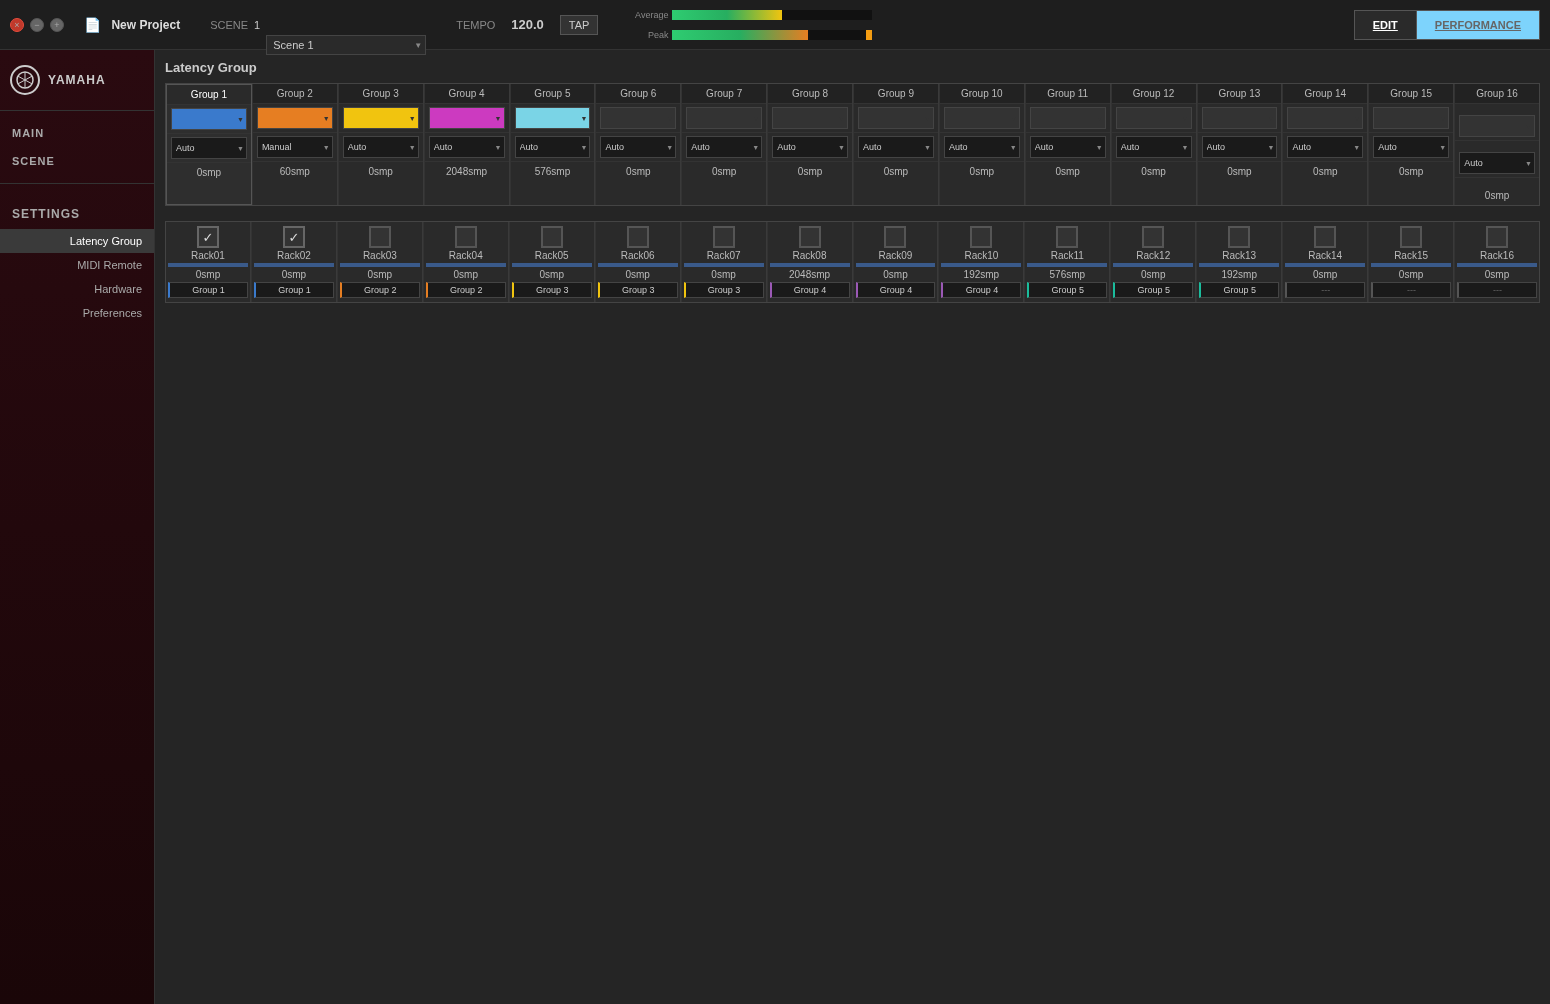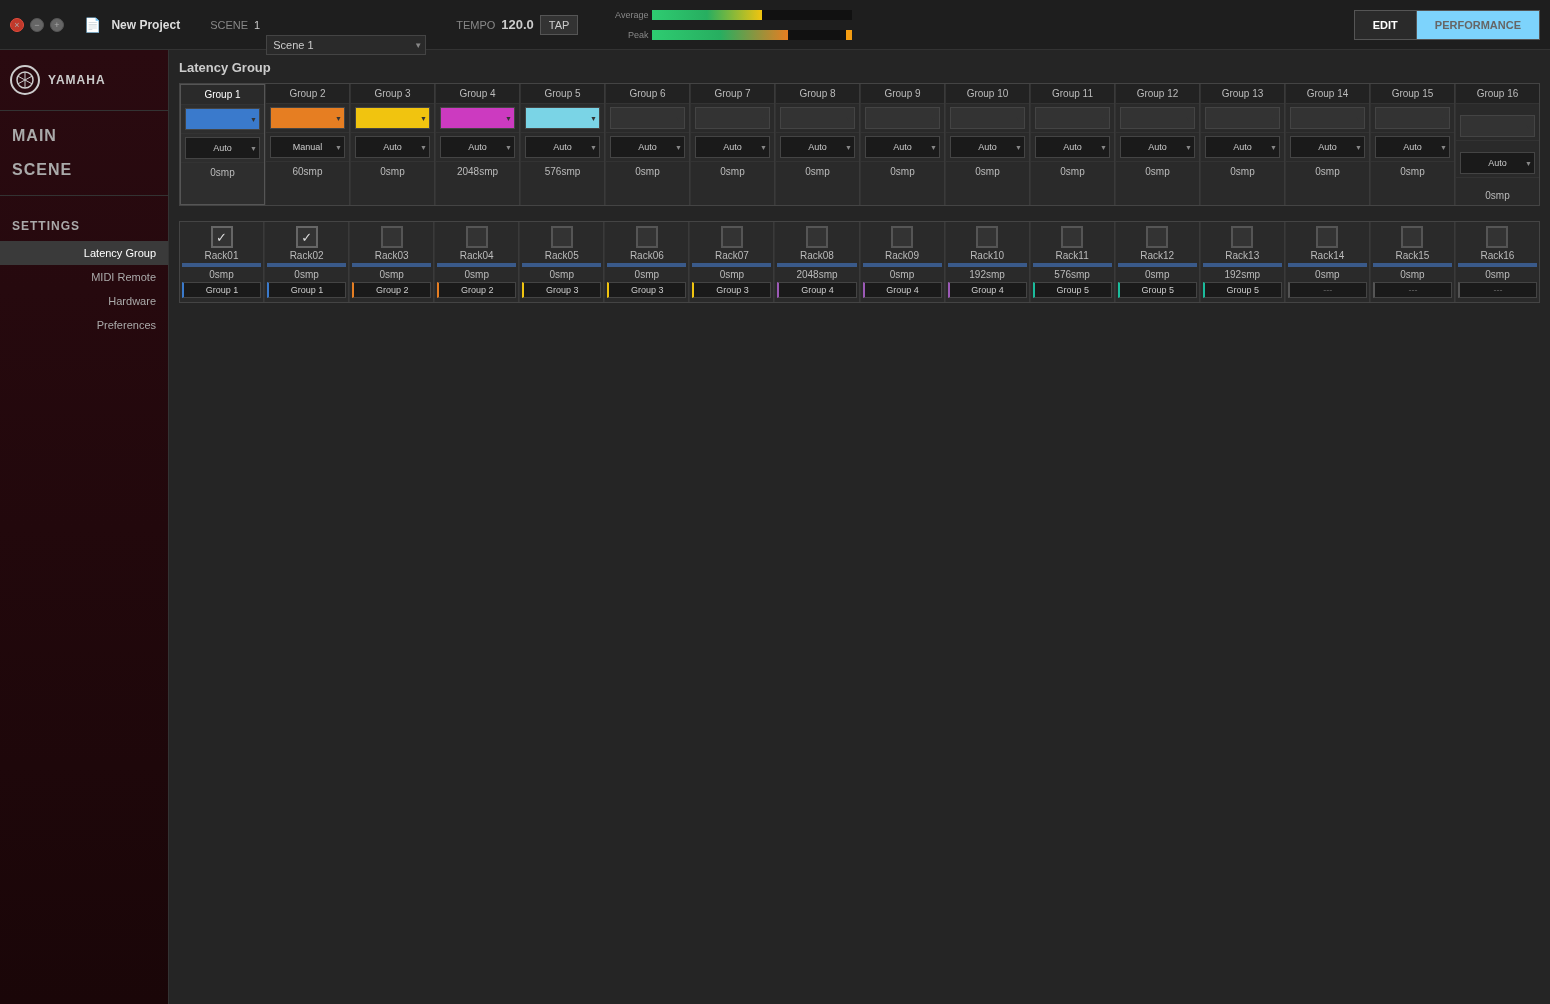--- a/index.html
+++ b/index.html
@@ -53,21 +53,21 @@
       color: #ccc;
       padding: 3px 20px 3px 6px;
       font-size: 11px;
       width: 160px;
       appearance: none;
       -webkit-appearance: none;
     }
     .scene-select-wrap { position: relative; margin-top: 41px; }
     .scene-select-wrap::after { content: '▼'; position: absolute; right: 4px; top: 50%; transform: translateY(-50%); font-size: 8px; color: #888; pointer-events: none; }
 
-    .tempo-section { display: flex; align-items: center; gap: 6px; margin-left: 20px; }
+    .tempo-section { display: flex; align-items: center; gap: 16px; margin-left: 20px; }
     .tempo-label { color: #888; font-size: 11px; }
     .tempo-value { color: #ccc; font-size: 13px; font-weight: bold; }
     .tap-btn {
       background: #333;
       border: 1px solid #555;
       color: #ccc;
       padding: 3px 8px;
       font-size: 11px;
       cursor: pointer;
     }
@@ -85,33 +85,34 @@
     .edit-perf {
       display: flex;
       border: 1px solid #555;
     }
     .edit-btn {
       padding: 8px 18px;
       font-size: 11px;
       font-weight: bold;
       cursor: pointer;
       border: none;
+      text-decoration: underline;
     }
     .edit-btn.active { background: #2a2a2a; color: #fff; border-right: 1px solid #555; }
     .edit-btn.inactive { background: #7dd3fc; color: #666; }
 
     
     .main-layout {
       display: flex;
       height: calc(100% - 50px);
     }
 
     
     .sidebar {
-      width: 169px;
+      width: 155px;
       background: linear-gradient(to bottom, #2a0a10 0%, #1a0608 100%);
       border-right: 1px solid #333;
       display: flex;
       flex-direction: column;
     }
     .yamaha-logo {
       padding: 15px 10px;
       display: flex;
       align-items: center;
       gap: 8px;
@@ -125,21 +126,21 @@
       font-size: 8px; color: #ccc; font-weight: bold;
     }
     .yamaha-text { color: #ccc; font-size: 12px; font-weight: bold; letter-spacing: 1px; }
 
     .nav-section {
       padding: 8px 0;
     }
     .nav-item {
       padding: 8px 12px;
       color: #aaa;
-      font-size: 16px;
+      font-size: 11px;
       font-weight: bold;
       cursor: pointer;
       letter-spacing: 1px;
     }
 
     .sub-nav { padding: 4px 0; }
     .sub-item {
       padding: 6px 12px;
       color: #aaa;
       font-size: 11px;
@@ -243,21 +244,20 @@
       width: 100%;
       height: 22px;
       background: #1a1a1a;
       border: 1px solid #444;
       color: #ccc;
       appearance: none;
       -webkit-appearance: none;
       padding: 0 4px;
       font-size: 9px;
       cursor: pointer;
-      text-align: center;
     }
     .mode-select-wrap::after {
       content: '▼';
       position: absolute;
       right: 3px;
       top: 50%;
       transform: translateY(-50%);
       font-size: 7px;
       color: #888;
       pointer-events: none;

